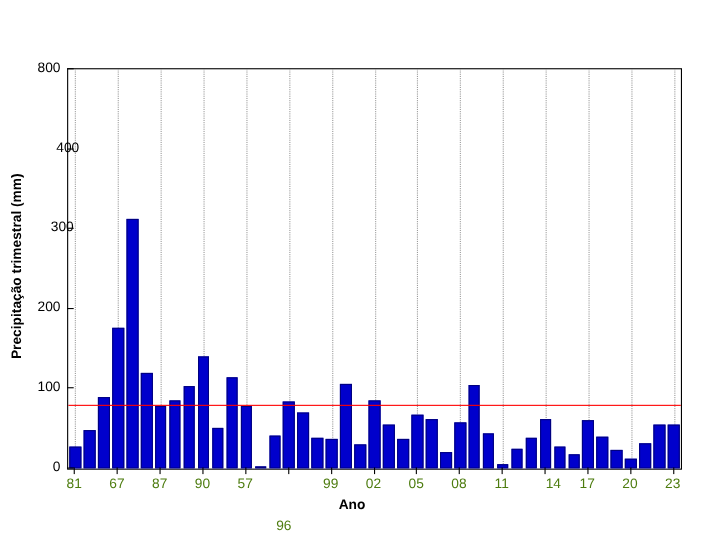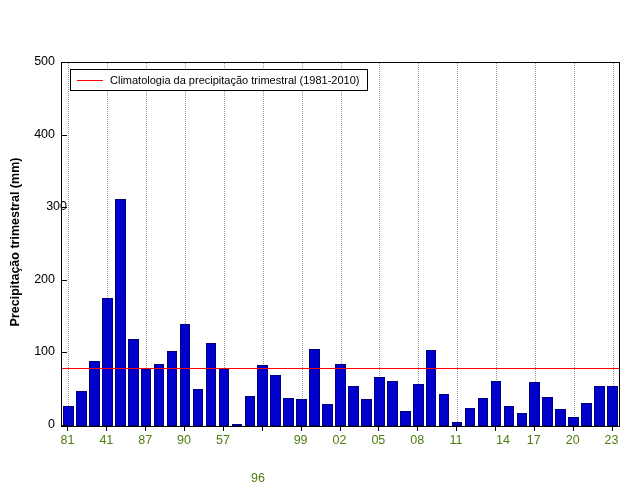--- a/index.html
+++ b/index.html
@@ -213,46 +213,42 @@
         <div class="bar" style="left: 467.491px; width: 10.6219px; height: 43.56px; background: rgb(0, 0, 204);"></div>
         <div class="bar" style="left: 480.445px; width: 10.6219px; height: 29.04px; background: rgb(0, 0, 204);"></div>
         <div class="bar" style="left: 493.398px; width: 10.6219px; height: 16.698px; background: rgb(0, 0, 204);"></div>
         <div class="bar" style="left: 506.352px; width: 10.6219px; height: 8.712px; background: rgb(0, 0, 204);"></div>
         <div class="bar" style="left: 519.305px; width: 10.6219px; height: 23.232px; background: rgb(0, 0, 204);"></div>
         <div class="bar" style="left: 532.259px; width: 10.6219px; height: 39.93px; background: rgb(0, 0, 204);"></div>
         <div class="bar" style="left: 545.212px; width: 10.6219px; height: 39.93px; background: rgb(0, 0, 204);"></div>
       </div>
     <div id="clim-line" style="bottom: 57.354px; border-top-color: rgb(255, 0, 0);"></div>
 
-    <div id="legend">
-      <span id="legend-swatch"></span>
-      <span id="legend-label">Climatologia da precipitação trimestral (1981-2010)</span>
-    </div>
 
   </div>
 
   <div id="yaxis">
       <div class="ytick-mark" style="left: 61px; top: 425px;"></div>
       <div class="ytick-label" style="left: 3px; width: 52px; top: 417px;">0</div>
       <div class="ytick-mark" style="left: 61px; top: 352.4px;"></div>
       <div class="ytick-label" style="left: 3px; width: 52px; top: 344.4px;">100</div>
       <div class="ytick-mark" style="left: 61px; top: 279.8px;"></div>
       <div class="ytick-label" style="left: 3px; width: 52px; top: 271.8px;">200</div>
       <div class="ytick-mark" style="left: 61px; top: 207.2px;"></div>
       <div class="ytick-label" style="left: 15px; width: 52px; top: 199.2px;">300</div>
       <div class="ytick-mark" style="left: 61px; top: 134.6px;"></div>
-      <div class="ytick-label" style="left: 3px; width: 52px; top: 126.6px;">400</div>
+      <div class="ytick-label" style="left: 20px; width: 52px; top: 126.6px;">400</div>
       <div class="ytick-mark" style="left: 61px; top: 62px;"></div>
-      <div class="ytick-label" style="left: 3px; width: 52px; top: 54px;">500</div>
+      <div class="ytick-label" style="left: 3px; width: 52px; top: 54px;">800</div>
     </div>
   <div id="xaxis">
       <div class="xtick-mark" style="left: 67.4767px; top: 425px;"></div>
       <div class="xtick-label" style="left: 67.4767px; top: 433px;">81</div>
       <div class="xtick-mark" style="left: 106.337px; top: 425px;"></div>
-      <div class="xtick-label" style="left: 106.337px; top: 433px;">41</div>
+      <div class="xtick-label" style="left: 106.337px; top: 433px;">67</div>
       <div class="xtick-mark" style="left: 145.198px; top: 425px;"></div>
       <div class="xtick-label" style="left: 145.198px; top: 433px;">87</div>
       <div class="xtick-mark" style="left: 184.058px; top: 425px;"></div>
       <div class="xtick-label" style="left: 184.058px; top: 433px;">90</div>
       <div class="xtick-mark" style="left: 222.919px; top: 425px;"></div>
       <div class="xtick-label" style="left: 222.919px; top: 433px;">57</div>
       <div class="xtick-mark" style="left: 261.779px; top: 425px;"></div>
       <div class="xtick-label" style="left: 258px; top: 433px; margin-top: 38px;">96</div>
       <div class="xtick-mark" style="left: 300.64px; top: 425px;"></div>
       <div class="xtick-label" style="left: 300.64px; top: 433px;">99</div>
@@ -270,14 +266,15 @@
       <div class="xtick-label" style="left: 533.802px; top: 433px;">17</div>
       <div class="xtick-mark" style="left: 572.663px; top: 425px;"></div>
       <div class="xtick-label" style="left: 572.663px; top: 433px;">20</div>
       <div class="xtick-mark" style="left: 611.523px; top: 425px;"></div>
       <div class="xtick-label" style="left: 611.523px; top: 433px;">23</div>
     </div>
 
   <div id="ylabel-wrap">
     <div id="ylabel" style="left: -145px; top: 234.5px;">Precipitação trimestral (mm)</div>
   </div>
+  <div id="xlabel">Ano</div>
 
 </div>
 
 </body></html>

